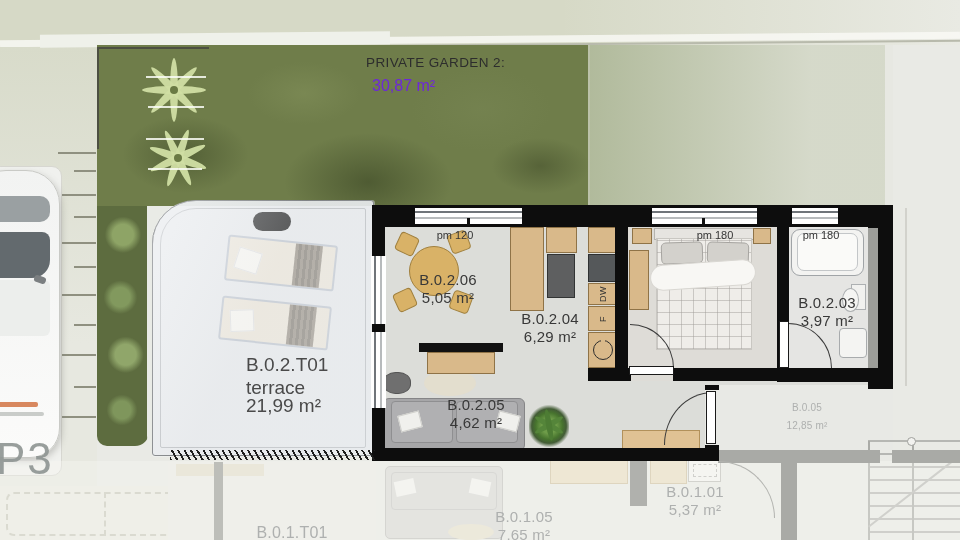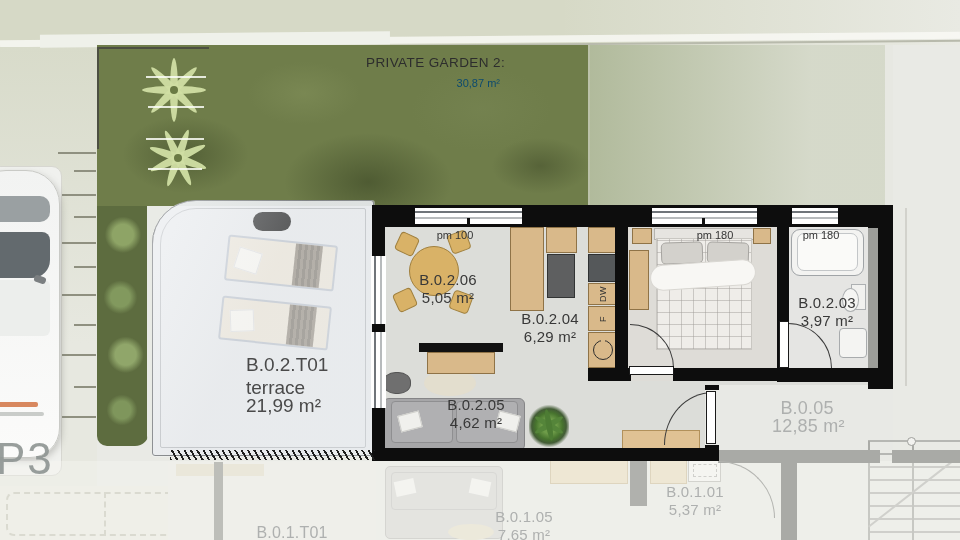--- a/index.html
+++ b/index.html
@@ -62,21 +62,21 @@
     <span style="position:absolute;left:46px;top:108px;width:8px;height:8px;background:#6a7a44;border-radius:50%"></span>
   </div>
   <div class="abs" style="left:0;top:0;width:0;height:0">
     <span style="position:absolute;left:146px;top:76px;width:60px;height:2px;background:rgba(250,252,246,.85)"></span>
     <span style="position:absolute;left:148px;top:106px;width:56px;height:2px;background:rgba(250,252,246,.85)"></span>
     <span style="position:absolute;left:146px;top:138px;width:58px;height:2px;background:rgba(250,252,246,.85)"></span>
     <span style="position:absolute;left:148px;top:168px;width:54px;height:2px;background:rgba(250,252,246,.85)"></span>
   </div>
 
   <div class="abs" style="left:366px;top:55px;width:162px;height:16px;color:#2d2d2d;font-size:13.5px;letter-spacing:.4px;text-align:left;z-index:40">PRIVATE GARDEN 2:</div>
-  <div class="abs" style="left:372px;top:77px;width:128px;height:15px;color:#0c4a6e;font-size:11px;text-align:right;z-index:40">30,87 m²</div>
+  <div class="abs" style="left:372px;top:77px;width:128px;height:15px;color:#6d28d9;font-size:16px;text-align:left;z-index:40">30,87 m²</div>
 
   <div class="abs" style="left:97px;top:206px;width:52px;height:240px;border-radius:0 0 14px 10px;background-color:#5d6c3f;background-image:radial-gradient(26px 26px at 50% 12%,#8ea466 0 40%,transparent 70%),radial-gradient(24px 24px at 45% 38%,#82995e 0 40%,transparent 70%),radial-gradient(26px 26px at 55% 62%,#90a66a 0 40%,transparent 70%),radial-gradient(22px 22px at 48% 85%,#7f965c 0 40%,transparent 70%)"></div>
   <div class="abs" style="left:147px;top:206px;width:22px;height:250px;background:#e9ebe6;border-bottom-left-radius:20px"></div>
 
   <div class="abs" style="left:58px;top:148px;width:40px;height:290px">
     <span class="tick" style="left:0;top:4px;width:38px"></span>
     <span class="tick" style="left:16px;top:22px;width:22px"></span>
     <span class="tick" style="left:0;top:46px;width:38px"></span>
     <span class="tick" style="left:16px;top:68px;width:22px"></span>
     <span class="tick" style="left:0;top:94px;width:38px"></span>
@@ -244,25 +244,25 @@
   </div>
   <div class="lbl" style="left:790px;top:294px;width:74px">
     <span>B.0.2.03</span>
       <span>3,97 m²</span>
   </div>
   <div class="lbl" style="left:438px;top:396px;width:76px">
     <span>B.0.2.05</span>
       <span>4,62 m²</span>
   </div>
 
-  <div class="pm" style="left:420px;top:229px;width:70px">pm 100</div>
+  <div class="pm" style="left:420px;top:229px;width:70px">pm 120</div>
   <div class="pm" style="left:680px;top:229px;width:70px">pm 180</div>
   <div class="pm" style="left:790px;top:229px;width:62px">pm 180</div>
 
-  <div class="lbl flbl" style="left:772px;top:399px;width:70px;font-size:18px">
+  <div class="lbl flbl" style="left:772px;top:399px;width:70px;font-size:10px">
     <span>B.0.05</span>
       <span>12,85 m²</span>
   </div>
   <div class="lbl flbl" style="left:658px;top:483px;width:74px">
     <span>B.0.1.01</span>
       <span>5,37 m²</span>
   </div>
   <div class="lbl flbl" style="left:478px;top:508px;width:92px">
     <span>B.0.1.05</span>
       <span>7,65 m²</span>

